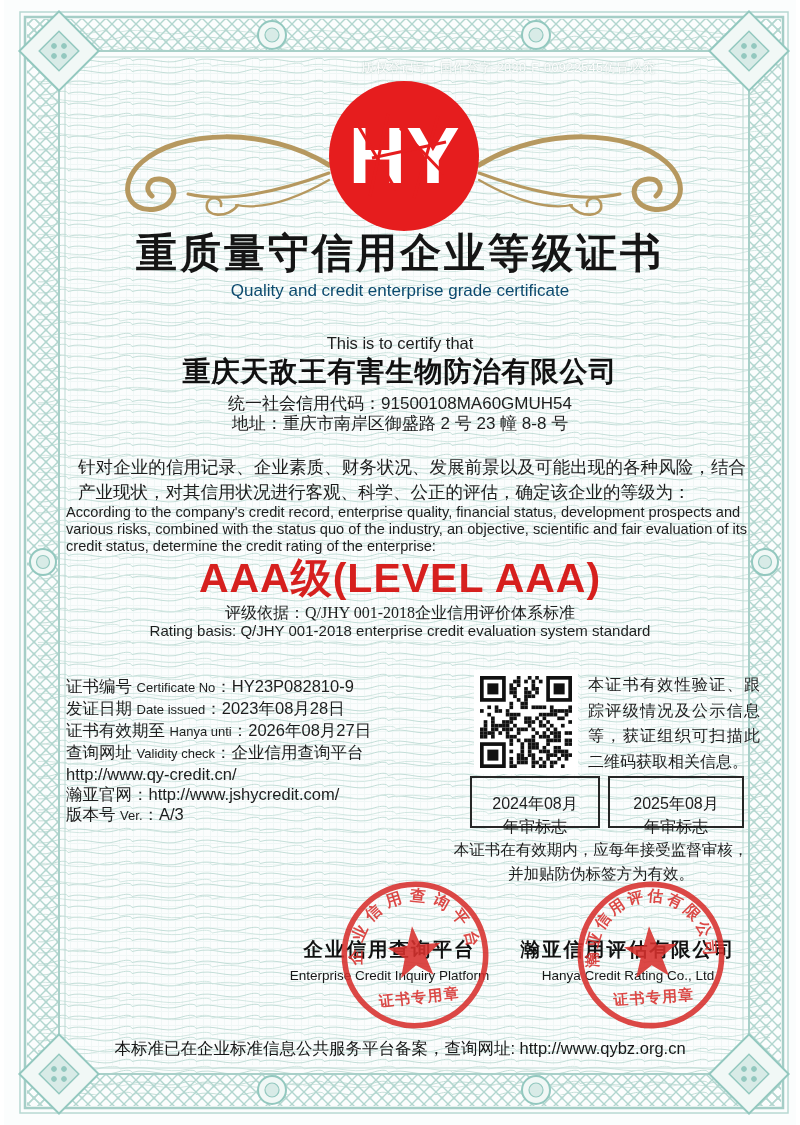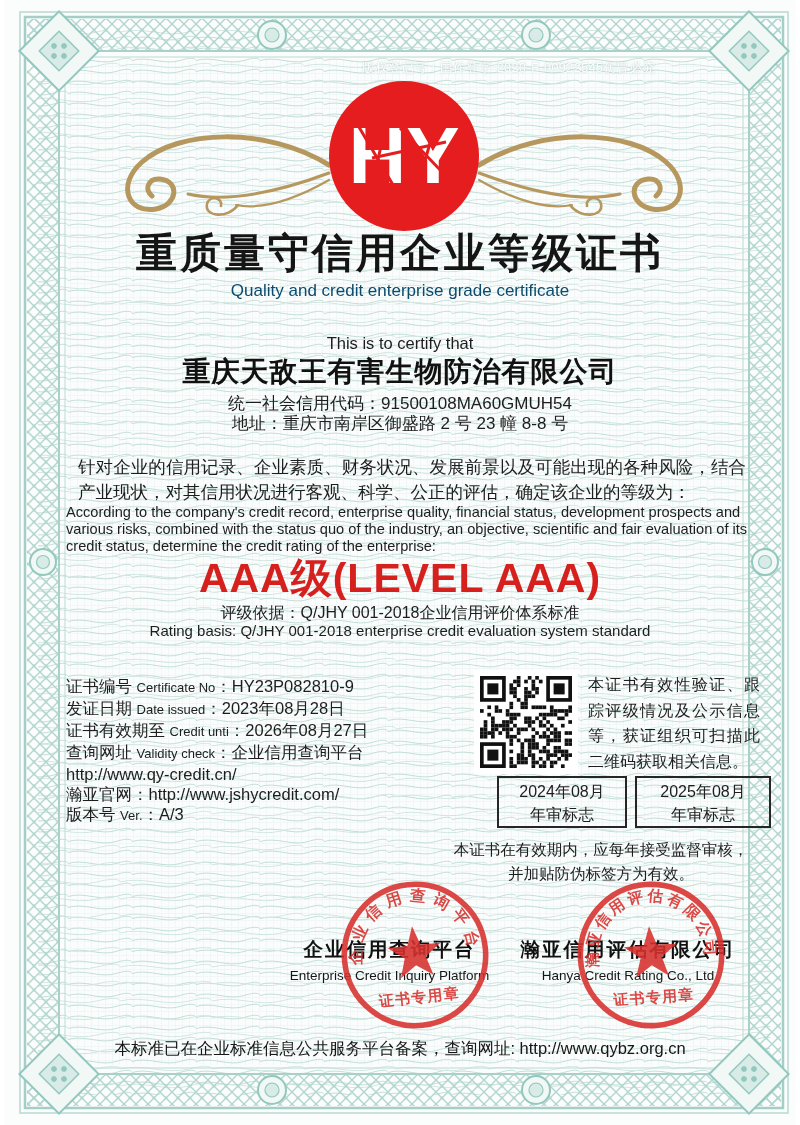--- a/index.html
+++ b/index.html
@@ -21,30 +21,30 @@
   .certify-cn { top:313px; font-size:18px; letter-spacing:2px; }
   .certify-en { top:334px; font-size:16.5px; }
   .company { top:353px; font-size:28px; font-weight:800; letter-spacing:1px; color:#111; }
   .code-line { top:392px; font-size:17px; }
   .addr-line { top:412px; font-size:17px; }
 
   .para-cn { top:455px; left:62px; width:680px; font-size:17.5px; line-height:1.42; text-align:justify;padding-left:12px; }
   .para-en { top:504px; left:62px; width:684px; font-size:14.6px; line-height:1.18; text-align:left; }
 
   .rating { top:551px; font-size:41px; font-weight:800; color:#d6201e; letter-spacing:1px; }
-  .basis-cn { top:603px; font-size:16px; }
+  .basis-cn { top:603px; font-size:16px;font-family:Liberation Serif, serif; }
   .basis-en { top:622px; font-size:15px; }
 
   .details { top:676px; left:62px; width:400px; font-size:16.5px; line-height:20px; }
   .details .en { font-size:13px; }
 
   .qr-box { top:670px; left:470px; width:104px; height:104px; background:#ffffff; padding:6px; }
   .qr-note { top:672px; left:584px; width:172px; font-size:16px; line-height:25.5px; text-align:justify; }
 
-  .year-box { top:776px; height:52px; border:2.5px solid #262626; font-size:16px; line-height:23px; text-align:center; padding-top:2px;margin-left:27px; }
+  .year-box { top:776px; height:52px; border:2.5px solid #262626; font-size:16px; line-height:23px; text-align:center; padding-top:14px; }
   .year-box.b1 { left:466px; width:130px; }
   .year-box.b2 { left:604px; width:136px; }
 
   .supervision { top:838px; left:446px; width:302px; font-size:15.5px; line-height:24px; text-align:center; }
 
   .org { text-align:center; z-index:2; }
   .org .cn { font-size:19.5px; font-weight:600; letter-spacing:2px; color:#111; }
   .org .en { font-size:13.5px; margin-top:5px; color:#161616; }
   .org.left { top:936px; left:278px; width:215px; }
   .org.right { top:936px; left:514px; width:220px; }
@@ -199,21 +199,21 @@
 
   <div class="layer para-cn">针对企业的信用记录、企业素质、财务状况、发展前景以及可能出现的各种风险，结合产业现状，对其信用状况进行客观、科学、公正的评估，确定该企业的等级为：</div>
   <div class="layer para-en">According to the company's credit record, enterprise quality, financial status, development prospects and various risks, combined with the status quo of the industry, an objective, scientific and fair evaluation of its credit status, determine the credit rating of the enterprise:</div>
   <div class="layer center rating">AAA级(LEVEL AAA)</div>
   <div class="layer center basis-cn">评级依据：Q/JHY 001-2018企业信用评价体系标准</div>
   <div class="layer center basis-en">Rating basis: Q/JHY 001-2018 enterprise credit evaluation system standard</div>
 
   <div class="layer details">
     <div><span>证书编号 </span><span class="en">Certificate No</span><span>：HY23P082810-9</span></div>
     <div><span>发证日期 </span><span class="en">Date issued</span><span>：2023年08月28日</span></div>
-    <div><span>证书有效期至 </span><span class="en">Credit unti</span><span>：2026年08月27日</span></div>
+    <div><span>证书有效期至 </span><span class="en">Hanya unti</span><span>：2026年08月27日</span></div>
     <div><span>查询网址 </span><span class="en">Validity check</span><span>：企业信用查询平台</span></div>
     <div><span>http://www.qy-credit.cn/</span></div>
     <div><span>瀚亚官网：http://www.jshycredit.com/</span></div>
     <div><span>版本号 </span><span class="en">Ver.</span><span>：A/3</span></div>
   </div>
 
   <div class="layer qr-box">
     <svg id="qr-svg" width="92" height="92" viewBox="0 0 100 100">
         <rect x="40" y="0" width="4" height="4" fill="#111"></rect>
         <rect x="52" y="0" width="4" height="4" fill="#111"></rect>

